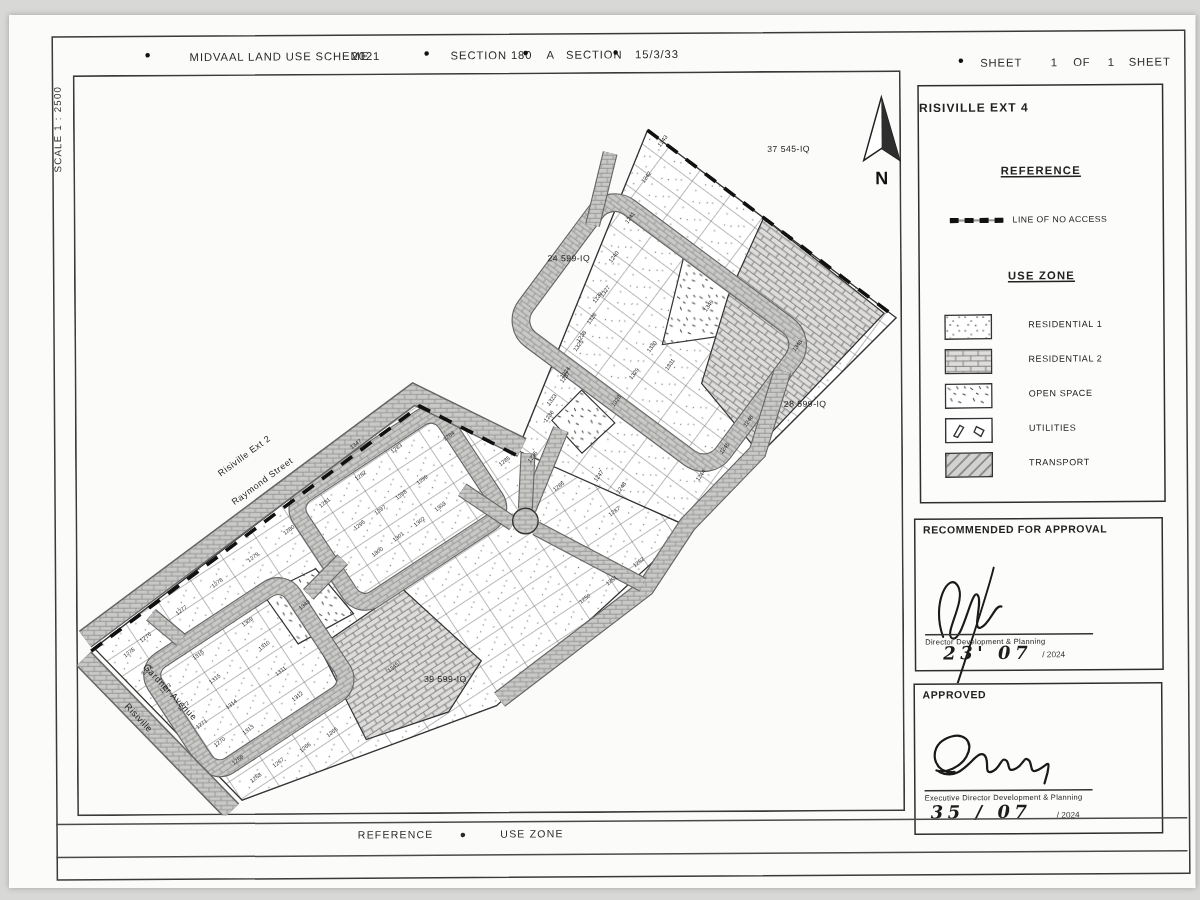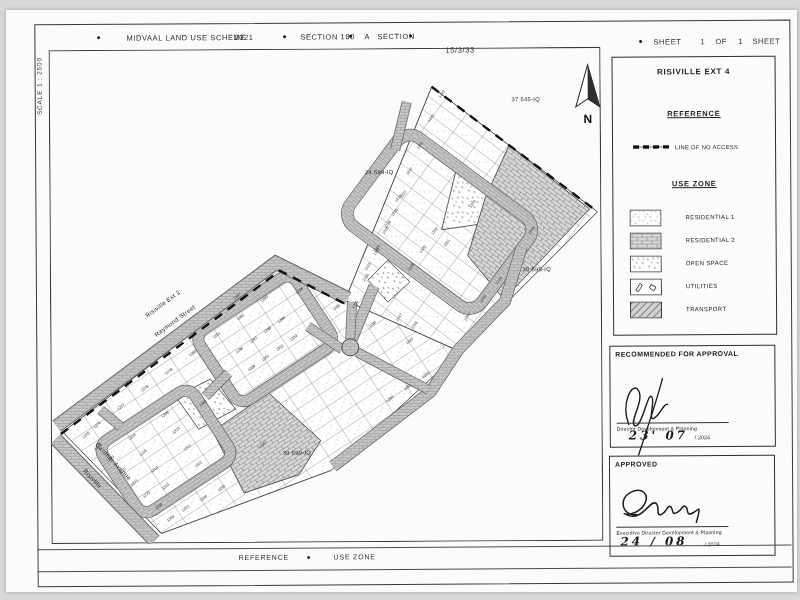--- a/index.html
+++ b/index.html
@@ -36,21 +36,21 @@
   
   .map-frame{
     position:absolute;left:44px;top:38px;width:552px;height:494px;
   }
   .map-frame svg{display:block;width:100%;height:100%;}
   
   .legend{
     position:absolute;left:607px;top:48px;width:162px;height:277px;
     border:1.4px solid #2e2e2e;background:#fcfcfa;
   }
-  .legend .title{position:absolute;top:10px;width:100%;text-align:center;font-size:8px;font-weight:bold;letter-spacing:.7px;}
+  .legend .title{position:absolute;top:10px;width:100%;text-align:left;font-size:8px;font-weight:bold;letter-spacing:.7px;}
   .legend .head{position:absolute;width:100%;text-align:center;font-size:7.5px;font-weight:bold;letter-spacing:.8px;text-decoration:underline;}
   .legend .noacc-sym{position:absolute;left:20px;top:86px;}
   .legend .noacc-lbl{position:absolute;left:62px;top:87px;font-size:5.8px;letter-spacing:.3px;}
   .zone-row{position:absolute;left:0;width:100%;height:17px;}
   .zone-row svg{position:absolute;left:16px;top:0;}
   .zone-row .zlabel{position:absolute;left:72px;top:5px;font-size:6px;letter-spacing:.4px;}
   
   .appr{
     position:absolute;background:#fcfcfa;border:1.6px solid #2e2e2e;
   }
@@ -135,21 +135,21 @@
 
   <span class="hdr dot" style="left:92px;top:22px;">●</span>
   <span class="hdr" style="left:122px;top:22px;">MIDVAAL LAND USE SCHEME</span>
   <span class="hdr" style="left:230px;top:22px;">2021</span>
   <span class="hdr dot" style="left:278px;top:22px;">●</span>
   <span class="hdr" style="left:296px;top:22px;">SECTION 180</span>
   <span class="hdr dot" style="left:344px;top:22px;">●</span>
   <span class="hdr" style="left:360px;top:22px;">A</span>
   <span class="hdr" style="left:373px;top:22px;">SECTION</span>
   <span class="hdr dot" style="left:404px;top:22px;">●</span>
-  <span class="hdr" style="left:441px;top:22px;margin-top:14px;">15/3/33</span>
+  <span class="hdr" style="left:419px;top:22px;">15/3/33</span>
   <span class="hdr dot" style="left:634px;top:29px;">●</span>
   <span class="hdr" style="left:649px;top:29px;">SHEET</span>
   <span class="hdr" style="left:696px;top:29px;">1</span>
   <span class="hdr" style="left:711px;top:29px;">OF</span>
   <span class="hdr" style="left:734px;top:29px;">1</span>
   <span class="hdr" style="left:748px;top:29px;">SHEET</span>
 
   <div class="scale">SCALE 1 : 2500</div>
 
   <div class="map-frame">
@@ -380,21 +380,21 @@
     <div class="printed" style="left:84px;top:88px;">/ 2024</div>
   </div>
 
   <div class="appr" style="left:602px;top:447px;width:164px;height:99px;">
     <div class="atitle">APPROVED</div>
     <svg width="130" height="60" style="left:4px;top:26px;">
       <path d="M22 32 C8 34 4 16 16 10 C28 4 36 12 30 22 C26 29 16 33 10 31 M12 32 C28 40 36 16 42 21 C46 25 41 34 47 32 C53 30 53 21 57 25 C59 28 57 33 63 30 C69 27 68 21 72 25 C74 28 72 34 78 31 C84 28 86 23 84 33 L82 40" fill="none" stroke="#1a1a1a" stroke-width="1.5" stroke-linecap="round"></path>
     </svg>
     <div class="sigline" style="left:6px;top:70px;width:112px;"></div>
     <div class="role" style="left:6px;top:73px;">Executive Director Development &amp; Planning</div>
-    <div class="hand" style="left:10px;top:78px;">24 / 08</div>
+    <div class="hand" style="left:10px;top:78px;">35 / 07</div>
     <div class="printed" style="left:94px;top:85px;">/ 2024</div>
   </div>
 
   <div class="foot-line" style="top:537px;"></div>
   <div class="foot-line" style="top:559px;"></div>
   <span class="foot-txt" style="left:231px;top:543px;">REFERENCE</span>
   <span class="foot-txt dot" style="left:299px;top:543px;">●</span>
   <span class="foot-txt" style="left:326px;top:543px;">USE ZONE</span>
 
 </div>

